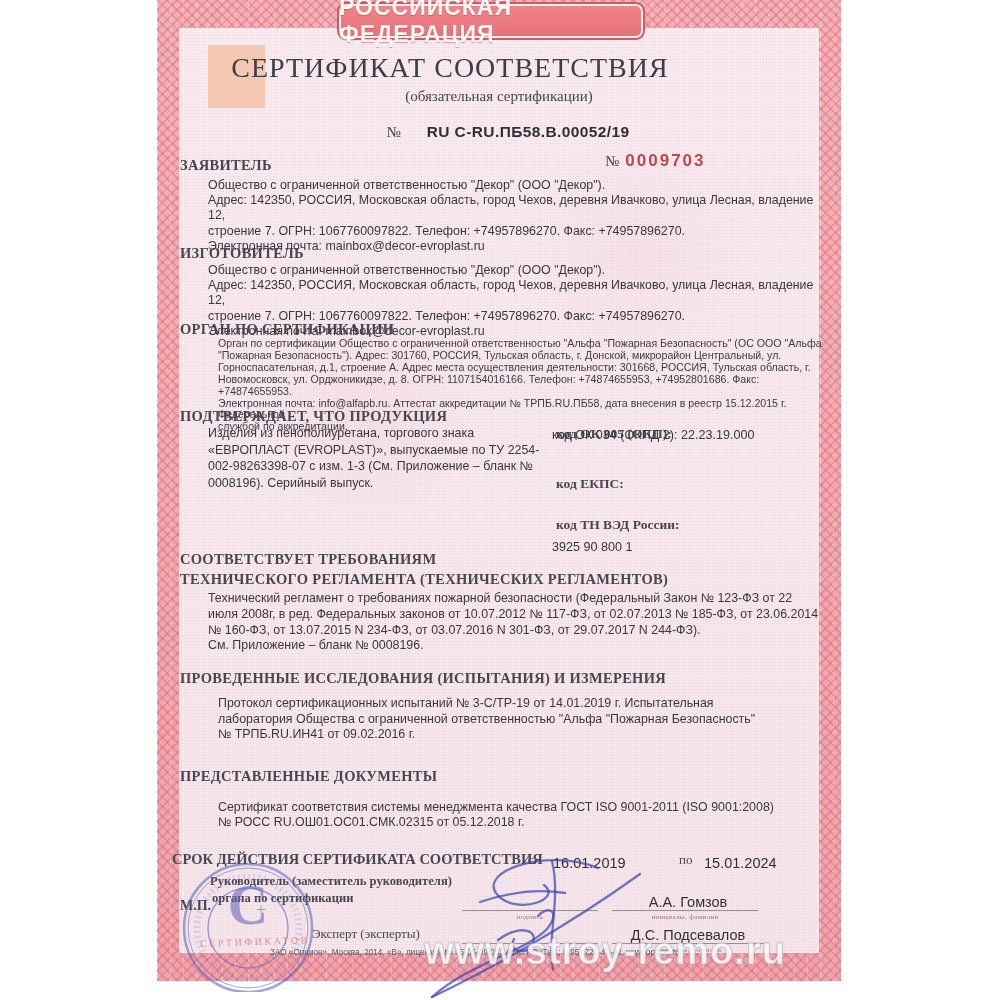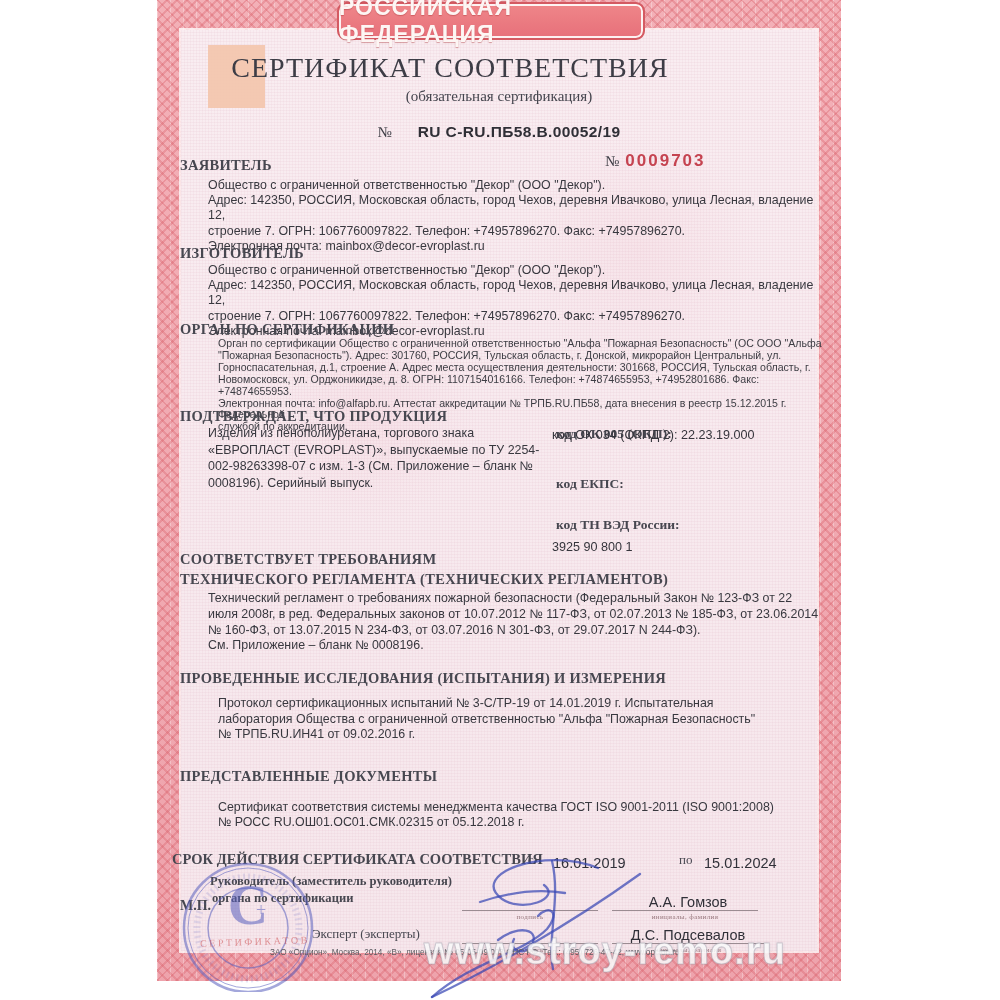--- a/index.html
+++ b/index.html
@@ -28,21 +28,21 @@
         border:2px solid #d45a62;border-radius:9px;box-sizing:border-box;
         box-shadow:inset 0 0 0 2px rgba(255,255,255,.9);
         display:flex;align-items:center;justify-content:center;
         color:#fdf6f4;font-weight:bold;font-size:23px;letter-spacing:1px;
         text-shadow:0 1px 1px rgba(170,55,60,.45);}
 
   .title{position:absolute;left:157px;top:52px;width:586px;text-align:center;
         font-family:"Liberation Serif",serif;font-size:28px;color:#3d3d46;letter-spacing:1px;}
   .subtitle{position:absolute;left:157px;top:88px;width:684px;text-align:center;
         font-family:"Liberation Serif",serif;font-size:15px;color:#45454e;}
-  .certnum-row{position:absolute;left:157px;top:123px;width:684px;text-align:center;color:#2f2f36;}
+  .certnum-row{position:absolute;left:157px;top:123px;width:684px;text-align:center;color:#2f2f36;padding-left:9px;}
   .certnum-row .no{font-family:"Liberation Serif",serif;font-size:15px;margin-right:26px;color:#3c3c44;}
   .certnum-row .num{font-size:15.5px;font-weight:600;letter-spacing:.4px;}
 
   .h1{position:absolute;left:180px;font-family:"Liberation Serif",serif;font-weight:bold;
       font-size:14.5px;color:#474750;letter-spacing:.3px;}
   .body-txt{position:absolute;font-size:12.4px;color:#38383f;line-height:15.2px;}
   .body-sm{position:absolute;font-size:10.6px;color:#3c3c43;line-height:11.9px;}
 
   .blanknum{position:absolute;left:605px;top:151px;}
   .blanknum .no{font-family:"Liberation Serif",serif;font-size:15px;color:#3c3c44;margin-right:6px;}
@@ -83,21 +83,21 @@
 <body>
 
 <div class="cert">
   <div class="cert-inner"></div>
 </div>
 
 <div class="peach-square"></div>
 
 <div class="badge">РОССИЙСКАЯ ФЕДЕРАЦИЯ</div>
 <div class="title">СЕРТИФИКАТ СООТВЕТСТВИЯ</div>
-<div class="subtitle">(обязательная сертификация)</div>
+<div class="subtitle">(обязательная сертификации)</div>
 <div class="certnum-row">
   <span class="no">№</span><span class="num">RU C-RU.ПБ58.В.00052/19</span>
 </div>
 <div class="blanknum">
   <span class="no">№</span><span class="digits">0009703</span>
 </div>
 
 <div class="h1" style="top:157px;">ЗАЯВИТЕЛЬ</div>
 <div class="body-txt" style="left:208px;top:178px;width:616px;">
     <span class="ln">Общество с ограниченной ответственностью "Декор" (ООО "Декор").</span>

